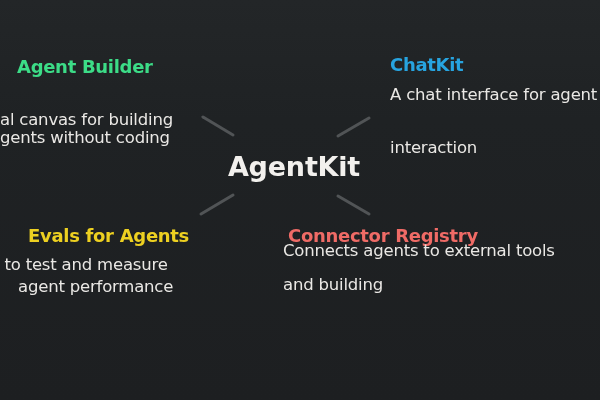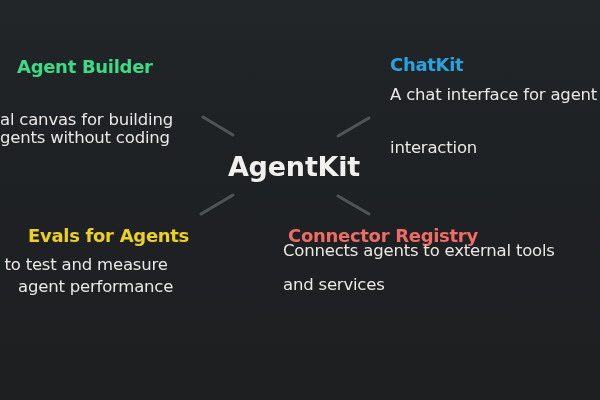--- a/index.html
+++ b/index.html
@@ -67,15 +67,15 @@
   <div class="abs node-title c-blue" style="left:390px; top:54px;">ChatKit</div>
   <div class="abs desc" style="left:390px; top:84px;">A chat interface for agent</div>
   <div class="abs desc" style="left:390px; top:106px;margin-top:31px;">interaction</div>
 
   <div class="abs node-title c-yellow" style="left:28px; top:225px;">Evals for Agents</div>
   <div class="abs desc" style="left:-9px; top:254px;">s to test and measure</div>
   <div class="abs desc" style="left:18px; top:276px;text-align:right;">agent performance</div>
 
   <div class="abs node-title c-red centered" style="left:288px; top:225px; width:300px;">Connector Registry</div>
   <div class="abs desc centered" style="left:283px; top:240px; width:310px;">Connects agents to external tools</div>
-  <div class="abs desc centered" style="left:283px; top:274px; width:310px;">and services</div>
+  <div class="abs desc centered" style="left:283px; top:274px; width:310px;">and building</div>
 
 </div>
 
 </body></html>

